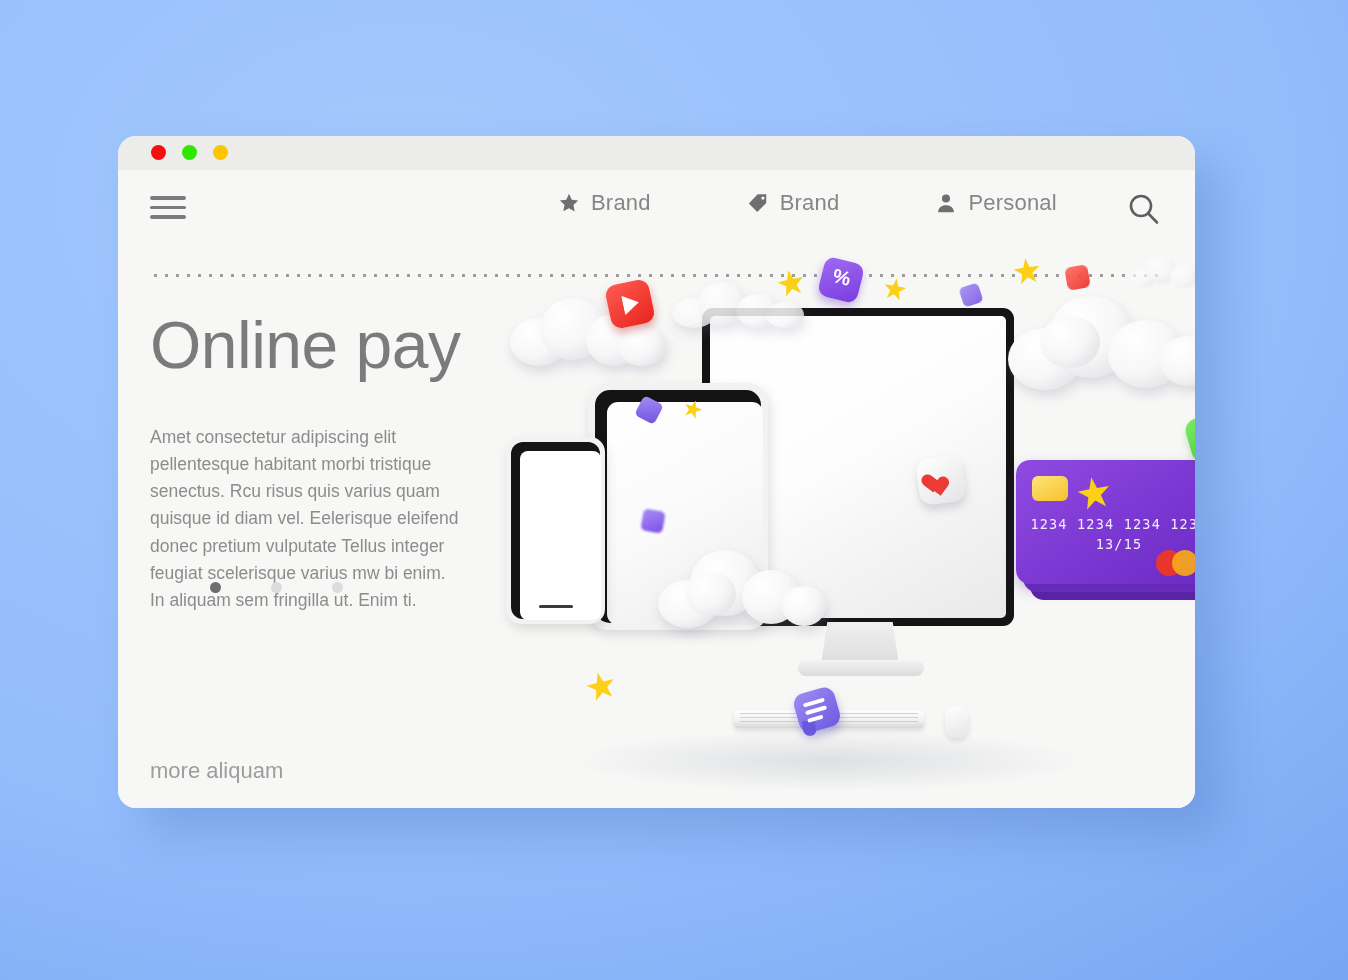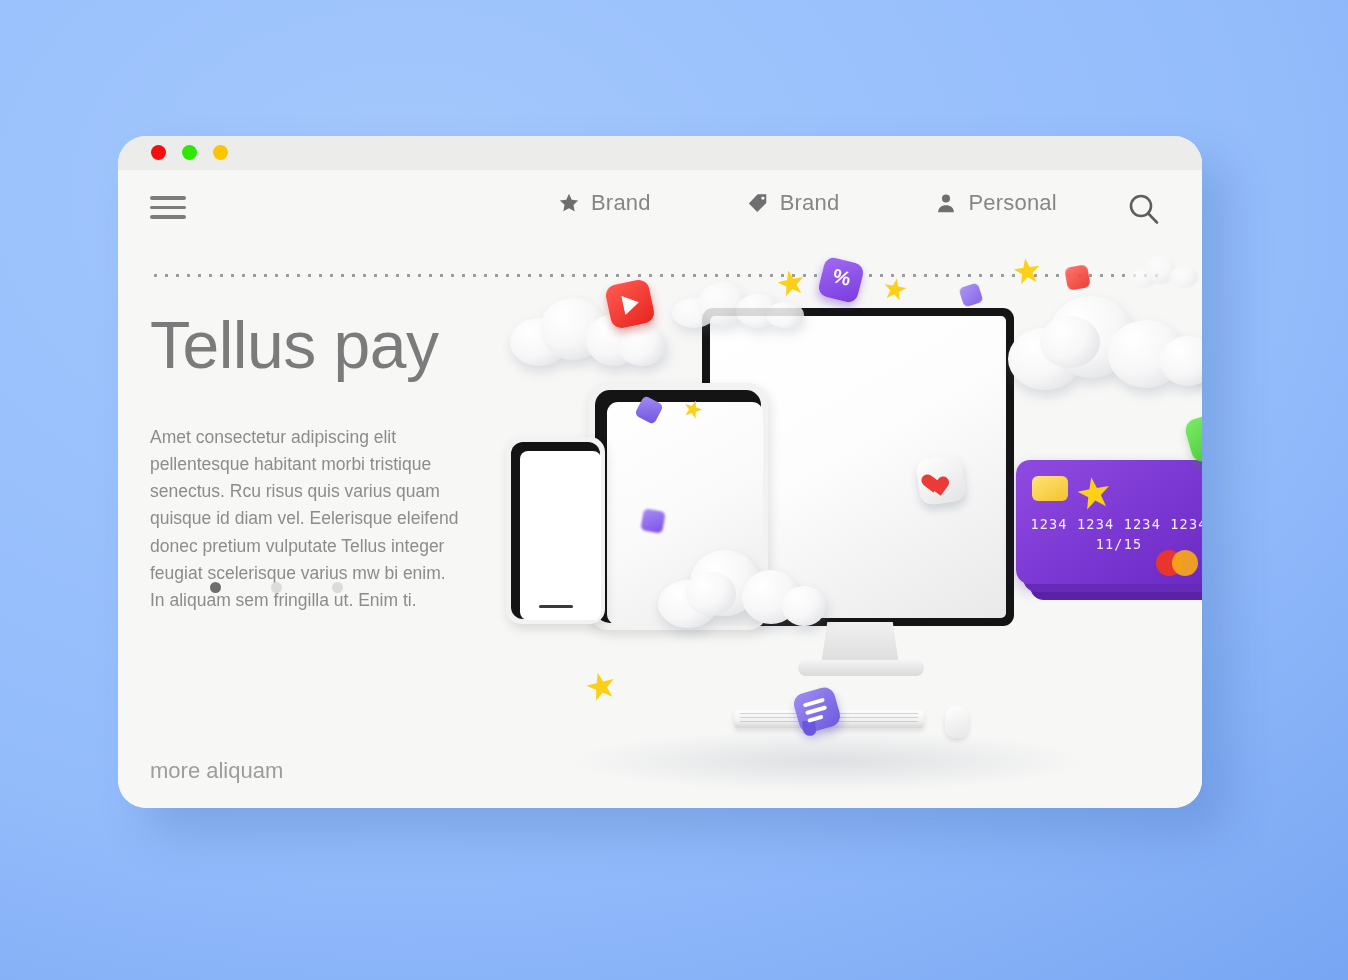--- a/index.html
+++ b/index.html
@@ -8,24 +8,23 @@
     font-family:"Liberation Sans","DejaVu Sans",sans-serif;
     background:#93bcfb;
   }
   .canvas{position:relative;width:1348px;height:980px;
     background:radial-gradient(120% 120% at 30% 20%, #a4c8fd 0%, #93bcfb 55%, #6f9ef0 100%);
   }
 
   
   .window{
     position:absolute;left:118px;top:136px;width:1077px;height:672px;
-    border-radius:28px;background:#f7f7f6;
+    border-radius:18px;background:#f7f7f6;
     box-shadow:26px 26px 46px rgba(40,80,160,.22);
     overflow:hidden;
-    padding-left:7px;
   }
   .titlebar{
     position:absolute;left:0;top:0;width:100%;height:34px;
     background:#ececeb;border-radius:18px 18px 0 0;
   }
   .dot{position:absolute;top:9px;width:15px;height:15px;border-radius:50%;}
   .dot.red{left:33px;background:#f40f0f;}
   .dot.green{left:64px;background:#2ee800;}
   .dot.yellow{left:95px;background:#fdc400;}
 
@@ -210,21 +209,21 @@
           <svg viewBox="0 0 34 34">
             <circle cx="15" cy="14" r="10"></circle>
             <line x1="22.3" y1="21.5" x2="31" y2="30.5" stroke-linecap="round"></line>
           </svg>
         </div>
       </div>
 
       <div class="dotted"></div>
 
       <div class="hero">
-        <h1>Tellus pay</h1>
+        <h1>Online pay</h1>
         <p>Amet consectetur adipiscing elit pellentesque habitant morbi tristique senectus. Rcu risus quis varius quam quisque id diam vel. Eelerisque eleifend donec pretium vulputate Tellus integer feugiat scelerisque varius mw bi enim. In aliquam sem fringilla ut. Enim ti.</p>
       </div>
 
       <div class="dots">
         <span class="pdot active"></span>
         <span class="pdot"></span>
         <span class="pdot"></span>
       </div>
 
       <div class="more">more aliquam</div>
@@ -299,21 +298,21 @@
           <i class="kbrow" style="top:11px;"></i>
         </span>
         <span class="mouse"></span>
 
         <span class="cards">
           <span class="card c3"></span>
           <span class="card c2"></span>
           <span class="card c1">
             <span class="chip"></span>
             <span class="cardnum">1234 1234 1234 1234</span>
-            <span class="carddate">11/15</span>
+            <span class="carddate">13/15</span>
             <span class="mcircle a"></span>
             <span class="mcircle b"></span>
           </span>
         </span>
 
         <span class="play">
           <span class="tri"></span>
         </span>
 
         <span class="pct">

